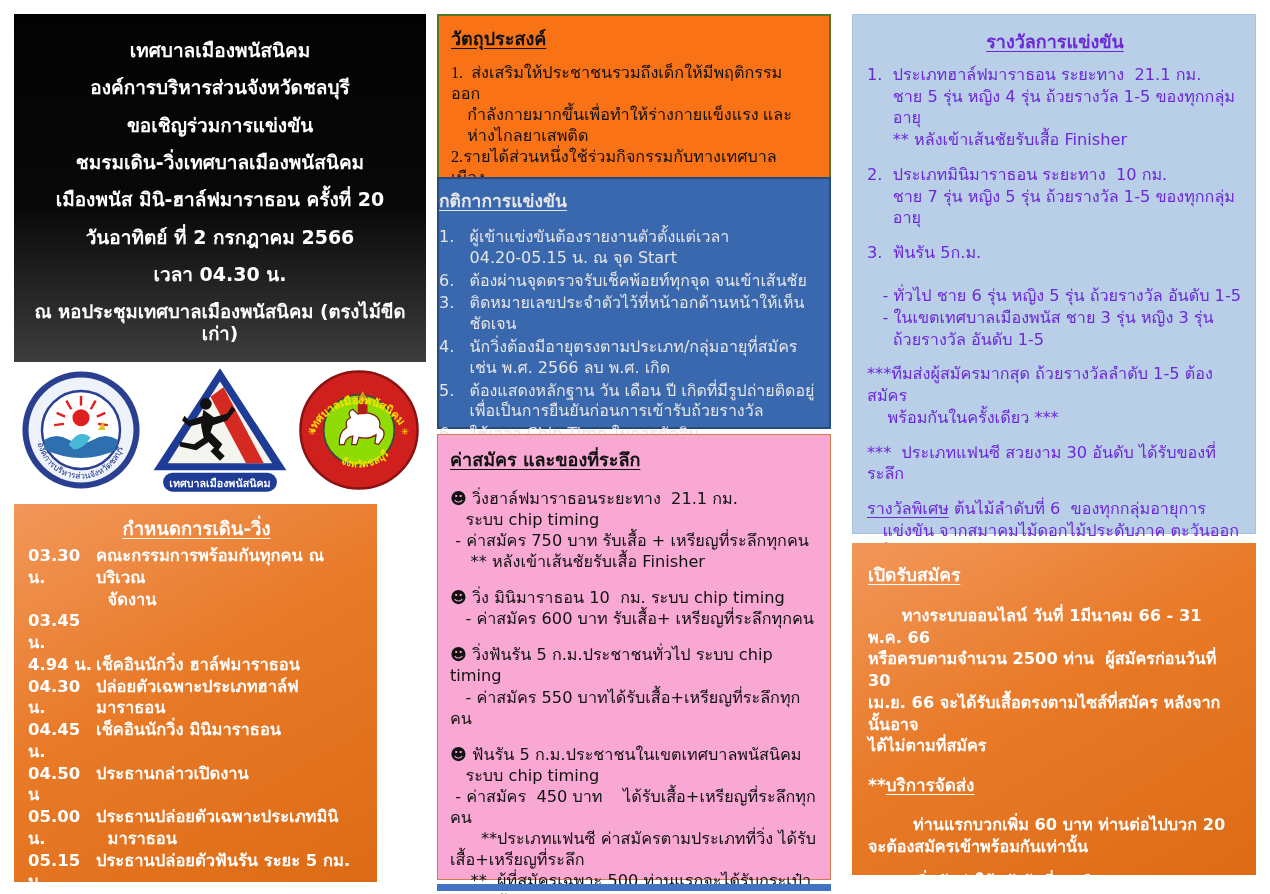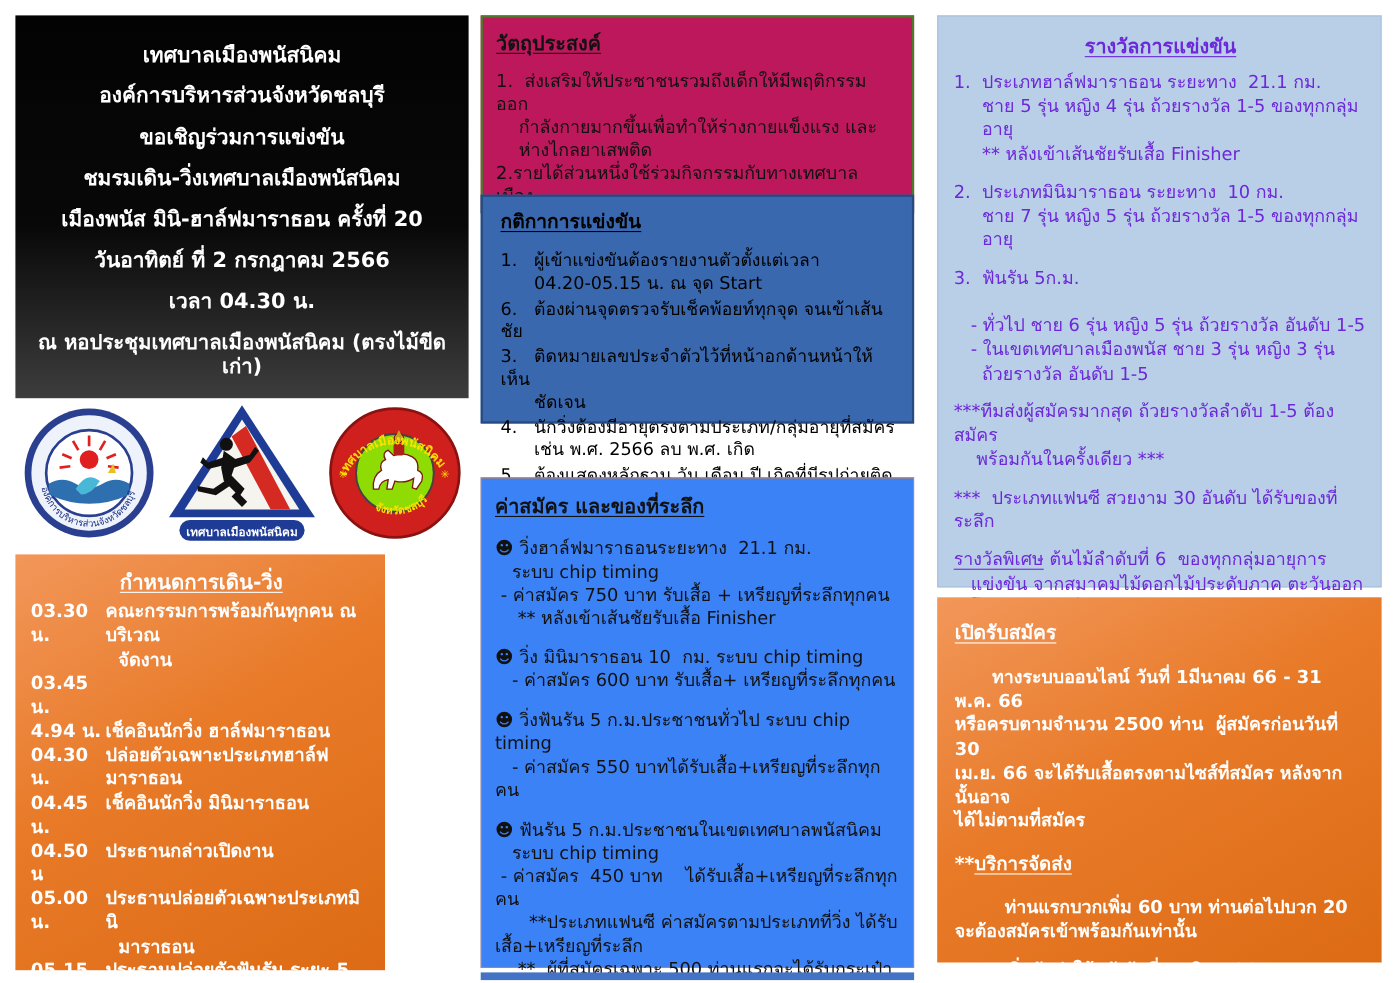--- a/index.html
+++ b/index.html
@@ -14,41 +14,41 @@
     background:linear-gradient(180deg,#030303 0%,#080808 55%,#3d3d3d 100%);
     color:#ffffff;display:flex;flex-direction:column;justify-content:space-between;
     padding:26px 8px 18px 8px;text-align:center;}
   .header-line{font-size:19px;font-weight:bold;line-height:1.15;}
   .header-line:last-child{font-size:18.5px;}
 
   .logos-row{left:14px;top:366px;width:412px;height:128px;display:flex;
     align-items:center;justify-content:space-between;padding:0 6px;}
   .logo{flex:0 0 auto;}
 
-  .schedule-box{left:14px;top:504px;width:336px;height:378px;
+  .schedule-box{left:14px;top:504px;width:363px;height:378px;
     background:linear-gradient(150deg,#f2975a 0%,#e87a28 45%,#dd6b15 100%);
     color:#ffffff;padding:10px 12px 8px 14px;}
   .schedule-title{text-align:center;font-size:18.5px;font-weight:bold;margin-bottom:2px;}
   .sched-row{display:flex;font-size:16.5px;font-weight:bold;line-height:1.32;}
   .sched-time{flex:0 0 68px;}
   .sched-text{flex:1;white-space:pre-wrap;}
 
   
   .objectives-box{left:437px;top:14px;width:394px;height:180px;
-    background:#be185d;border:2px solid #4d7a2a;color:#111;padding:8px 20px 6px 12px;}
+    background:#f97316;border:2px solid #4d7a2a;color:#111;padding:8px 20px 6px 12px;}
   .objectives-title{font-size:18px;font-weight:bold;margin-bottom:10px;}
-  .obj-item{font-size:16.2px;line-height:1.3;}
-
-  .rules-box{left:437px;top:177px;width:394px;height:208px;
-    background:#3a68af;border:2px solid #274a80;color:#000000;padding:8px 10px 6px 16px;}
+  .obj-item{font-size:16.2px;line-height:1.3;font-family:Liberation Serif, serif;}
+
+  .rules-box{left:437px;top:177px;width:394px;height:252px;
+    background:#3a68af;border:2px solid #274a80;color:#e5e5e5;padding:8px 10px 6px 0;}
   .rules-title{font-size:17.5px;font-weight:bold;margin-bottom:12px;}
   .rule-item{font-size:16px;line-height:1.3;margin-bottom:2px;}
 
   .fees-box{left:437px;top:434px;width:394px;height:446px;
-    background:#3b82f6;border:1px solid #d07b50;color:#111;padding:10px 10px 6px 12px;}
+    background:#f9a8d4;border:1px solid #d07b50;color:#111;padding:10px 10px 6px 12px;}
   .fees-title{font-size:18px;font-weight:bold;margin-bottom:14px;}
   .fee-item{font-size:16.2px;line-height:1.3;margin-bottom:15px;}
 
   .bottom-strip{left:437px;top:884px;width:394px;height:7px;background:#4472c4;}
 
   
   .prizes-box{left:852px;top:14px;width:404px;height:520px;
     background:#b9cfe7;border:1px solid #a7c0dc;color:#6d28d9;padding:12px 12px 6px 14px;}
   .prizes-title{text-align:center;font-size:18px;font-weight:bold;margin-bottom:8px;}
   .prize-item{font-size:16.2px;line-height:1.34;margin-bottom:13px;}

